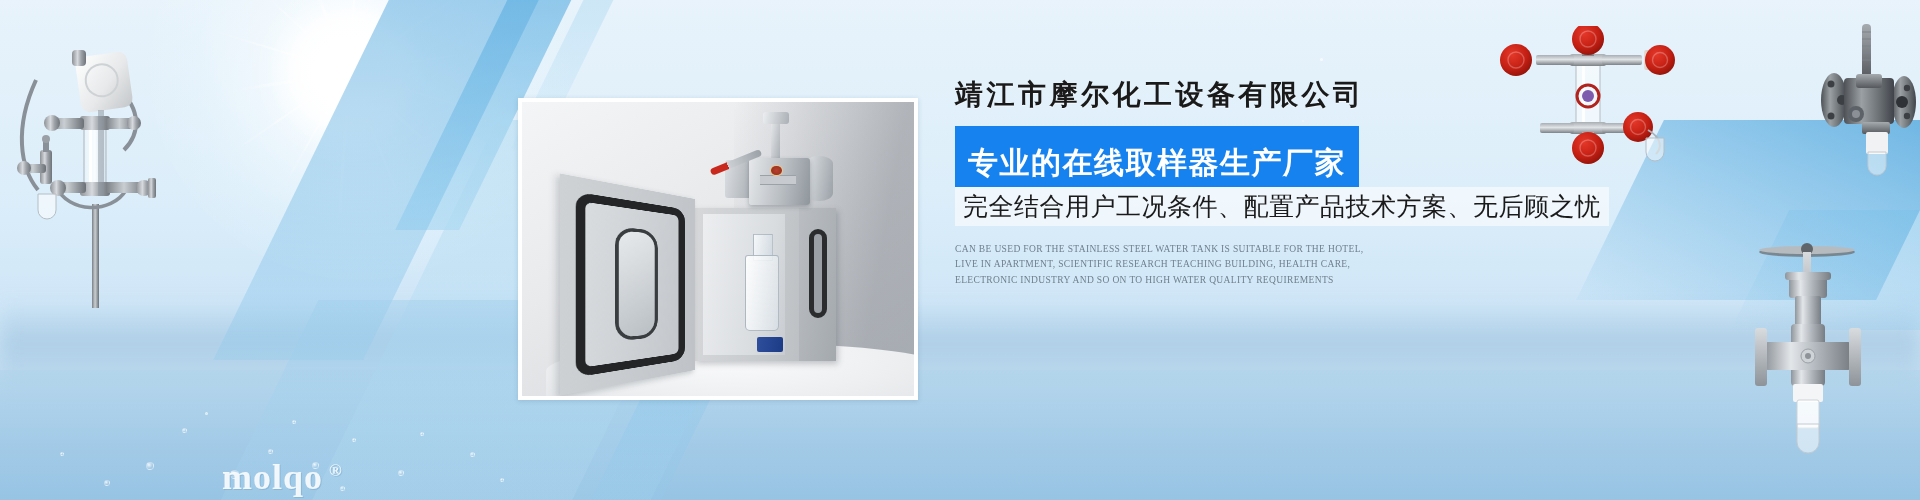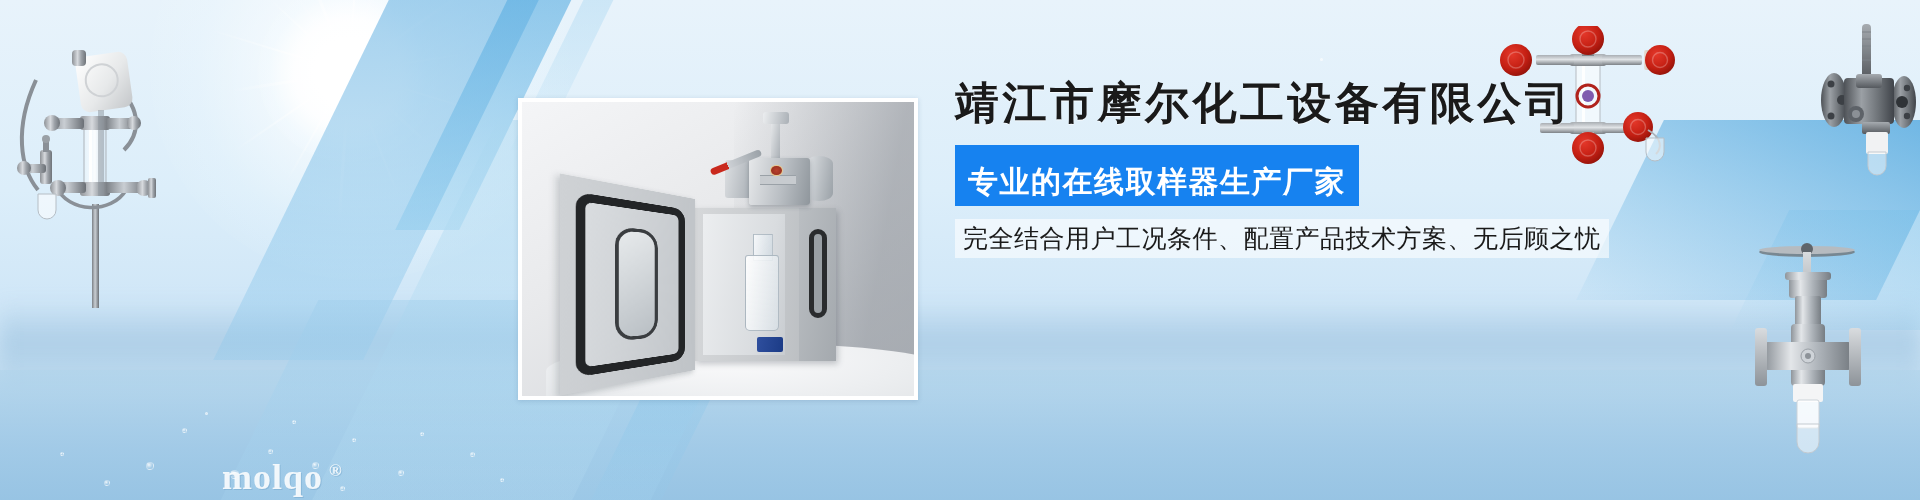--- a/index.html
+++ b/index.html
@@ -144,39 +144,39 @@
   .prod-left   { left:6px;   top:18px;  width:180px; height:290px; }
   .prod-cross  { left:1498px;top:26px;  width:200px; height:140px; }
   .prod-right  { left:1812px;top:22px;  width:110px; height:160px; }
   .prod-bottom { left:1745px;top:232px; width:125px; height:250px; }
 
   
   .copy { position:absolute; left:955px; top:78px; width:640px; }
 
   .company {
     font-family:"Liberation Serif", serif;
-    font-size:44px; font-weight:700; color:#1a1a1a;
+    font-size:28px; font-weight:700; color:#1a1a1a;
     letter-spacing:3.5px; line-height:1.2;
     white-space:nowrap;
     text-shadow:0 1px 0 rgba(255,255,255,.6);
   }
 
   .headline-row { margin-top:14px; }
   .headline {
     display:inline-block;
     background:#1682f0;
     color:#ffffff;
     font-size:30px; font-weight:700;
     letter-spacing:1.5px;
     padding:20px 13px 7px;
     white-space:nowrap;
     line-height:1.15;
   }
 
-  .subline-row { margin-top:13px; }
+  .subline-row { }
   .subline {
     display:inline-block;
     background:rgba(255,255,255,.58);
     color:#1a1a1a;
     font-size:25px; font-weight:400;
     letter-spacing:.5px;
     padding:4px 8px 5px;
     white-space:nowrap;
     line-height:1.2;
   }
@@ -535,19 +535,20 @@
 
     <div class="headline-row">
       <span class="headline">专业的在线取样器生产厂家</span>
     </div>
 
     <div class="subline-row">
       <span class="subline">完全结合用户工况条件、配置产品技术方案、无后顾之忧</span>
     </div>
 
 
+    <div class="eng">CAN BE USED FOR THE STAINLESS STEEL WATER TANK IS SUITABLE FOR THE HOTEL, LIVE IN APARTMENT, SCIENTIFIC RESEARCH TEACHING BUILDING, HEALTH CARE, ELECTRONIC INDUSTRY AND SO ON TO HIGH WATER QUALITY REQUIREMENTS</div>
   </div>
 
   <div class="watermark">
     <span>molqo</span><sup>®</sup>
   </div>
 
 </div>
 
 </body></html>

